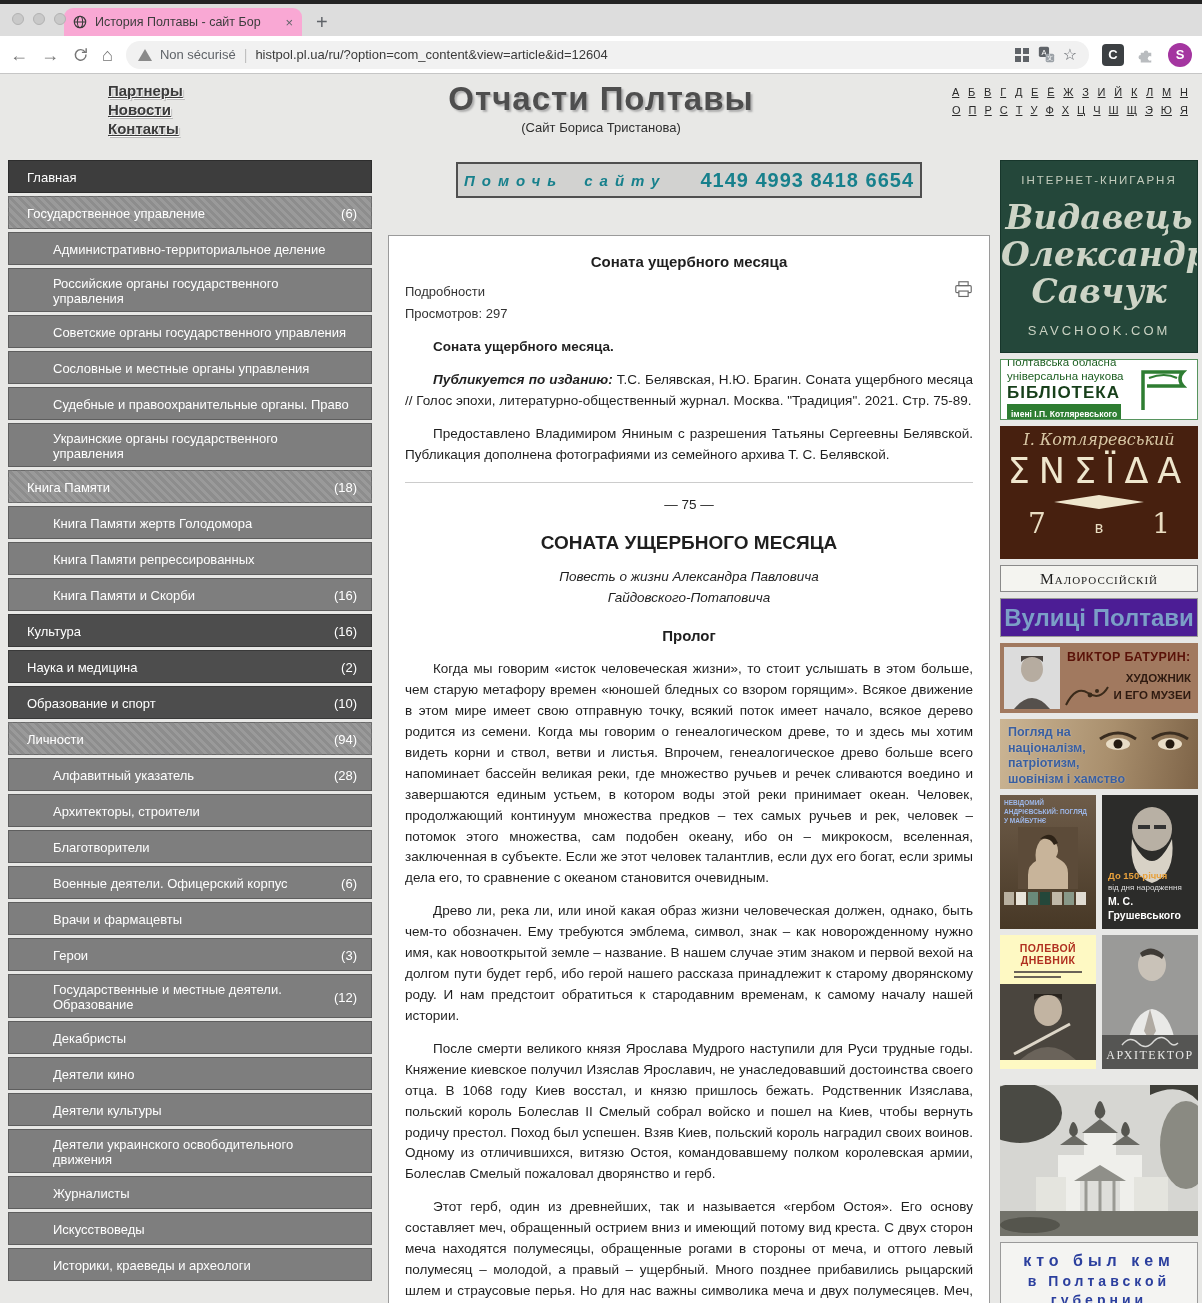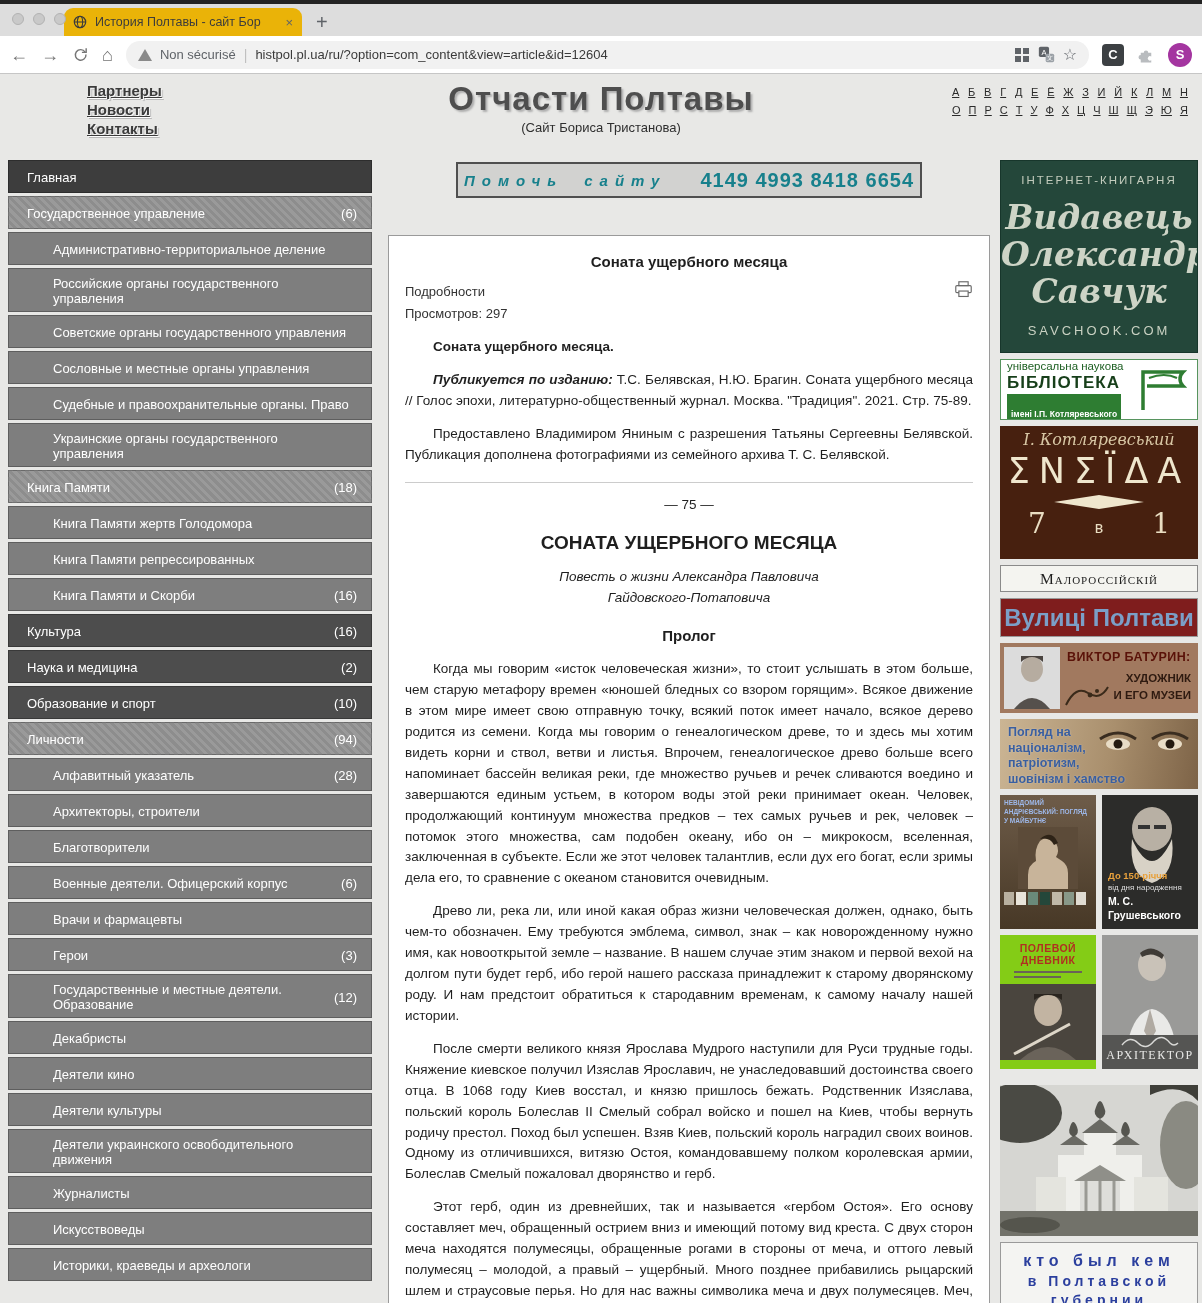--- a/index.html
+++ b/index.html
@@ -4,38 +4,38 @@
 <style>
   * { margin:0; padding:0; box-sizing:border-box; }
   html,body { width:1202px; height:1303px; overflow:hidden; }
   body { background:#e8e8e6; font-family:"Liberation Sans", sans-serif; }
 
   
   .win-edge { height:4px; background:#232323; }
   .tab-strip { height:32px; background:#dddddd; display:flex; align-items:flex-end; position:relative; }
   .win-dots { position:absolute; left:12px; top:9px; display:flex; gap:9px; }
   .win-dot { width:12px; height:12px; border-radius:50%; background:#c9c9c9; border:1px solid #b2b2b2; }
-  .tab { margin-left:64px; width:238px; height:28px; background:#eab308; border-radius:9px 9px 0 0; display:flex; align-items:center; gap:8px; padding:0 9px; }
+  .tab { margin-left:64px; width:238px; height:28px; background:#f9a8d4; border-radius:9px 9px 0 0; display:flex; align-items:center; gap:8px; padding:0 9px; }
   .tab-title { font-size:12.5px; color:#3c3c3c; white-space:nowrap; overflow:hidden; text-overflow:ellipsis; flex:1; }
   .tab-close { color:#5f6368; font-size:13px; cursor:default; }
   .new-tab { margin-left:14px; margin-bottom:4px; color:#5f6368; font-size:20px; line-height:20px; }
   .toolbar { height:38px; background:#ffffff; border-bottom:1px solid #c6c6c6; display:flex; align-items:center; padding:0 10px; gap:13px; }
   .nav-ic { color:#767676; font-size:18px; line-height:18px; }
   .url-box { flex:1; height:28px; background:#f1f1f1; border-radius:14px; display:flex; align-items:center; padding:0 12px; gap:8px; }
   .warn-tri { width:0; height:0; border-left:7px solid transparent; border-right:7px solid transparent; border-bottom:12px solid #8a8a8a; position:relative; }
   .sec-label { color:#5f6368; font-size:13px; white-space:nowrap; }
   .url-sep { color:#c0c0c0; font-size:14px; }
   .url-text { color:#3a3a3a; font-size:13px; flex:1; white-space:nowrap; overflow:hidden; }
   .in-ic { color:#5f6368; }
   .ext-c { width:22px; height:22px; background:#3c4043; color:#fff; border-radius:4px; font-size:13px; font-weight:bold; display:flex; align-items:center; justify-content:center; }
   .avatar { width:24px; height:24px; border-radius:50%; background:#a435a0; color:#fff; font-size:13px; font-weight:bold; display:flex; align-items:center; justify-content:center; }
 
   
   .site-header { height:82px; position:relative; background:#e8e8e6; }
-  .hdr-links { position:absolute; left:87px; top:8px; }
+  .hdr-links { position:absolute; left:108px; top:8px; }
   .hdr-link { display:block; font-weight:bold; font-size:15px; color:#3b3b3b; text-decoration:underline; text-shadow:1px 1px 1px #ffffff, 2px 2px 1px #b9b9b9; margin-bottom:2px; cursor:pointer; }
   .site-title { text-align:center; font-size:33px; font-weight:bold; color:#4e4e4e; letter-spacing:1px; padding-top:6px; text-shadow:2px 2px 2px #aeaeae; }
   .site-sub { text-align:center; font-size:13px; color:#2e2e2e; margin-top:2px; }
   .alphabet { position:absolute; right:14px; top:12px; width:236px; }
   .alpha-row { display:flex; justify-content:space-between; margin-bottom:6px; }
   .alpha-row a { font-size:11px; color:#2b2b2b; text-decoration:underline; cursor:pointer; }
 
   
   .content { display:flex; align-items:flex-start; padding:4px 4px 0 8px; }
   .sidebar { width:364px; flex:none; }
@@ -73,30 +73,30 @@
   
   .banner { width:198px; margin-bottom:6px; cursor:pointer; overflow:hidden; }
   .b-savchook { height:193px; background:#24473a; border:1px solid #17362b; color:#cdd4c6; text-align:center; padding-top:13px; }
   .sav-top { font-size:11.5px; letter-spacing:2px; color:#c3ccbd; }
   .sav-script { font-family:"DejaVu Serif", serif; font-style:italic; font-weight:bold; font-size:33px; line-height:1.12; margin-top:14px; }
   .sav-bottom { font-size:13px; letter-spacing:3px; margin-top:12px; color:#c9d1c2; }
   .b-library { height:61px; background:#ffffff; border:1px solid #57945e; display:flex; align-items:center; padding:3px 6px; }
   .lib-left { flex:1; }
   .lib-l1 { font-size:11.5px; color:#1b5e20; line-height:1.25; }
   .lib-big { font-size:17px; font-weight:bold; color:#173f1a; letter-spacing:1px; }
-  .lib-pill { display:inline-block; background:#2e7d32; color:#ffffff; font-size:8.5px; font-weight:bold; padding:15px 4px; margin-top:1px; }
+  .lib-pill { display:inline-block; background:#2e7d32; color:#ffffff; font-size:8.5px; font-weight:bold; padding:5px 4px; margin-top:1px; }
   .b-eneida { height:133px; background:#47200f; color:#e9ddc2; text-align:center; padding-top:4px; }
   .ene-author { font-family:"DejaVu Serif", serif; font-style:italic; font-size:16px; color:#d8c7a5; }
   .ene-title { font-size:35px; letter-spacing:9px; color:#efe6cd; margin-top:2px; font-family:"DejaVu Sans", sans-serif; }
   .ene-diamond { margin:4px auto 0; }
   .ene-badge { display:flex; justify-content:space-between; padding:0 28px; align-items:baseline; margin-top:-6px; }
   .ene-7, .ene-1 { font-size:28px; font-family:"DejaVu Serif", serif; }
   .ene-v { font-size:16px; }
   .b-rodo { height:27px; background:#f4f4f0; border:1px solid #8a8a8a; text-align:center; line-height:25px; font-family:"Liberation Serif", serif; font-variant:small-caps; font-size:15.5px; letter-spacing:1px; color:#1e1e1e; }
-  .b-vulitsi { height:39px; background:#7f1d1d; border:1px solid #999999; text-align:center; line-height:37px; color:#7b9fc7; font-weight:bold; font-size:24px; }
+  .b-vulitsi { height:39px; background:#4c1d95; border:1px solid #999999; text-align:center; line-height:37px; color:#7b9fc7; font-weight:bold; font-size:24px; }
   .b-baturin { height:70px; background:#a1795f; display:flex; }
   .bat-photo { width:56px; height:62px; margin:4px 0 0 4px; background:linear-gradient(#e5e5e5,#9a9a9a); flex:none; }
   .bat-right { flex:1; padding:7px 7px 0 7px; position:relative; }
   .bat-title { color:#5a1208; font-weight:bold; font-size:12.5px; letter-spacing:.4px; }
   .bat-lines { text-align:right; color:#2e1a10; font-weight:bold; font-size:11.5px; margin-top:6px; line-height:1.45; }
   .bat-squiggle { position:absolute; left:4px; bottom:4px; }
   .b-poglyad { height:70px; background:linear-gradient(100deg,#cbb594 0%, #a98f6d 55%, #7d6347 100%); position:relative; padding:6px 0 0 8px; }
   .pog-line { color:#3a5fa0; font-weight:bold; font-size:12.5px; line-height:1.25; text-shadow:0 0 2px rgba(255,255,255,.35); }
   .pog-eyes { position:absolute; right:6px; top:6px; }
   .rail-grid { display:grid; grid-template-columns:96px 96px; gap:6px; margin-bottom:6px; }
@@ -105,21 +105,21 @@
   .andr-title { color:#9db7e8; font-weight:bold; font-size:6.5px; padding:4px 4px 0; line-height:1.35; }
   .andr-svg { display:block; margin:2px auto 0; }
   .andr-small { color:#cfcabe; font-size:4.5px; padding:0 5px; line-height:1.4; }
   .andr-stamps { display:flex; gap:2px; padding:3px 4px 0; }
   .andr-stamps i { display:block; width:10px; height:13px; }
   .t-hrush { background:linear-gradient(#4a4a48,#1d1d1c); color:#fff; }
   .hrush-txt { position:absolute; left:6px; bottom:6px; line-height:1.4; }
   .hr-1 { color:#e8a13c; font-weight:bold; font-size:9.5px; }
   .hr-2 { color:#dddddd; font-size:8px; }
   .hr-3 { color:#ffffff; font-weight:bold; font-size:10.5px; }
-  .t-diary { background:#84cc16; }
+  .t-diary { background:#fef9c3; }
   .diary-title { color:#b03020; font-weight:bold; font-size:10.5px; text-align:center; padding-top:7px; letter-spacing:.5px; }
   .diary-lines { width:70%; margin:5px auto 0; }
   .diary-lines i { display:block; height:2px; background:#6a6358; margin-bottom:3px; }
   .t-arch { background:linear-gradient(#bdbdbb,#7e7e7c); }
   .arch-label { position:absolute; bottom:6px; width:100%; text-align:center; color:#e9e9e7; font-family:"Liberation Serif", serif; font-size:12px; letter-spacing:1.5px; }
   .b-church { height:151px; margin-top:16px; background:#cfcfcb; }
   .b-who { height:76px; background:#f4f4f2; border:1px solid #9a9a9a; text-align:center; color:#2b3f9e; font-weight:bold; padding-top:9px; }
   .who-1 { font-size:16px; letter-spacing:5px; }
   .who-2 { font-size:14px; letter-spacing:4px; margin-top:3px; }
   .who-3 { font-size:14px; letter-spacing:4px; margin-top:3px; }

